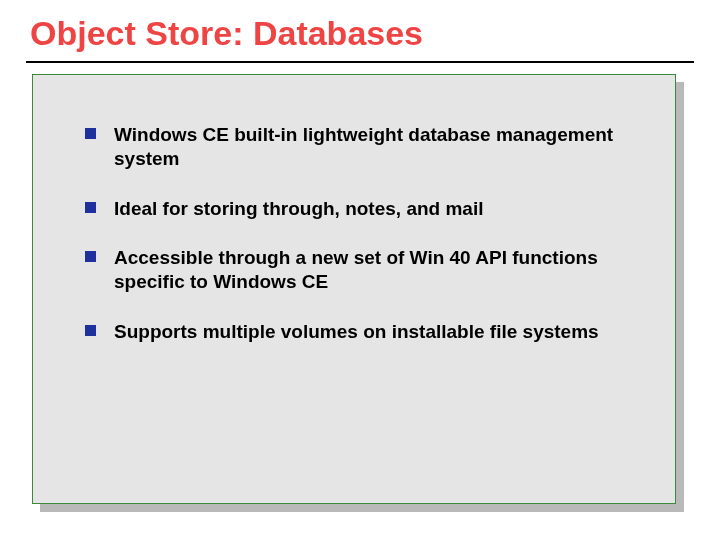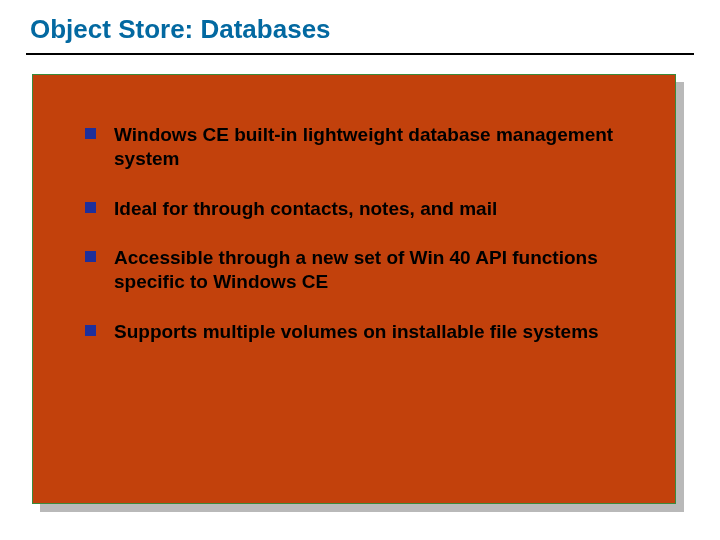--- a/index.html
+++ b/index.html
@@ -9,23 +9,23 @@
     font-family: Arial, Helvetica, sans-serif;
     position: relative;
   }
   .slide {
     width: 720px;
     height: 540px;
     position: relative;
     padding: 14px 26px 20px 26px;
   }
   .title {
-    font-size: 26px;
+    font-size: 34px;
     font-weight: bold;
-    color: #0369a1;
+    color: #ef4444;
     padding-left: 4px;
     padding-bottom: 8px;
   }
   .hr {
     border: none;
     border-top: 2px solid #000;
     margin: 0 0 18px 0;
   }
   .panel-shadow {
     position: absolute;
@@ -34,21 +34,21 @@
     width: 644px;
     height: 430px;
     background: #b9b9b9;
   }
   .panel {
     position: absolute;
     left: 32px;
     top: 74px;
     width: 644px;
     height: 430px;
-    background: #c2410c;
+    background: #e5e5e5;
     border: 1px solid #3b8a3b;
     padding: 48px 36px 30px 52px;
   }
   .bullet-list {
     list-style: none;
   }
   .bullet-item {
     display: flex;
     align-items: flex-start;
     margin-bottom: 26px;
@@ -77,21 +77,21 @@
 
   <div class="panel-shadow"></div>
   <div class="panel">
     <ul class="bullet-list">
       <li class="bullet-item">
         <span class="bullet-marker"></span>
         <span class="bullet-text">Windows CE built-in lightweight database management system</span>
       </li>
       <li class="bullet-item">
         <span class="bullet-marker"></span>
-        <span class="bullet-text">Ideal for through contacts, notes, and mail</span>
+        <span class="bullet-text">Ideal for storing through, notes, and mail</span>
       </li>
       <li class="bullet-item">
         <span class="bullet-marker"></span>
         <span class="bullet-text">Accessible through a new set of Win 40 API functions specific to Windows CE</span>
       </li>
       <li class="bullet-item">
         <span class="bullet-marker"></span>
         <span class="bullet-text">Supports multiple volumes on installable file systems</span>
       </li>
     </ul>

